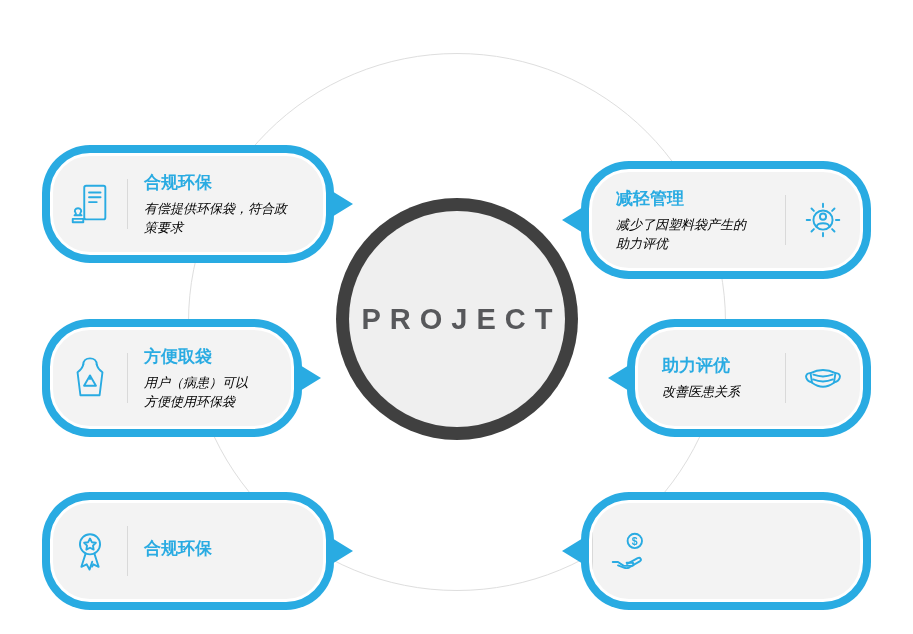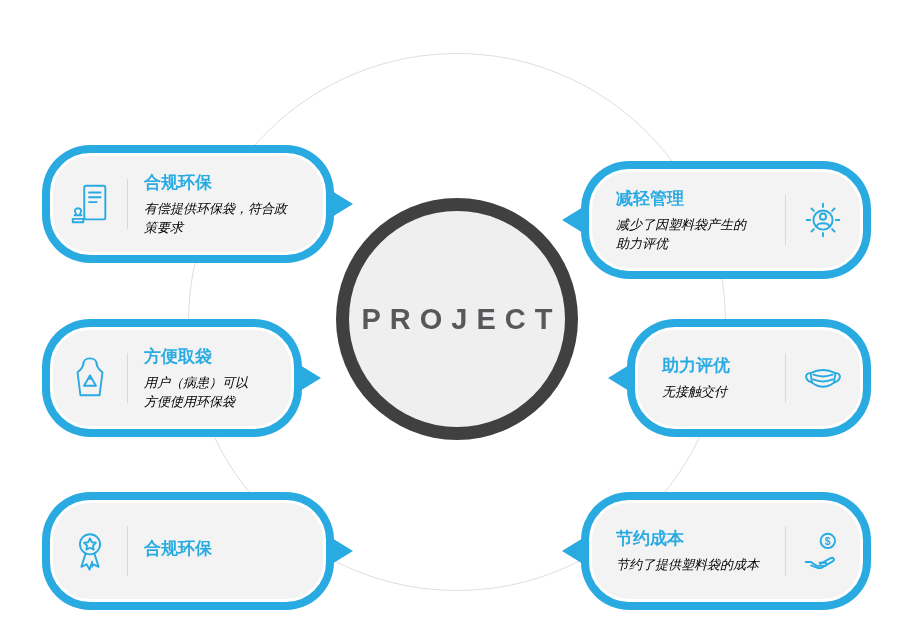--- a/index.html
+++ b/index.html
@@ -151,44 +151,40 @@
           </svg>
       </span>
     </div>
     <span class="tip"></span>
   </div>
 
   <div class="pill right" style="left:627px; top:271px; width:244px;">
     <div class="pill-body">
       <div class="texts">
         <div class="card-title">助力评优</div>
-        <div class="card-desc">无接触交付</div>
+        <div class="card-desc">改善医患关系</div>
       </div>
       <span class="divider"></span>
       <span class="icon-wrap">
         <svg viewBox="0 0 48 48">
             <g class="ln">
           <path d="M11 19c8.7-4.6 17.3-4.6 26 0l-1.6 10c-7.6 5.6-15.2 5.6-22.8 0z"></path>
           <path d="M14 20.5c6.5 2.4 13.5 2.4 20 0"></path>
           <path d="M13.7 25.5c6.9 2.8 13.7 2.8 20.6 0"></path>
           <path d="M11 19c-3.4-.4-5.4 2.1-4.4 5s2.9 3.9 5.4 4.5"></path>
           <path d="M37 19c3.4-.4 5.4 2.1 4.4 5s-2.9 3.9-5.4 4.5"></path>
         </g>
           </svg>
       </span>
     </div>
     <span class="tip"></span>
   </div>
 
   <div class="pill right" style="left:581px; top:444px; width:290px;">
     <div class="pill-body">
-      <div class="texts">
-        <div class="card-title">节约成本</div>
-        <div class="card-desc">节约了提供塑料袋的成本</div>
-      </div>
       <span class="divider"></span>
       <span class="icon-wrap">
         <svg viewBox="0 0 48 48">
             <g class="ln">
           <circle cx="29" cy="13.5" r="7.5"></circle>
           <text class="tx" x="29" y="17.5" font-size="11" text-anchor="middle">$</text>
           <path d="M6 35.5h5.5l6 4h8.5c2.3 0 2.3-3.2 0-3.2h-5.5"></path>
           <path d="M21 37.5l11-6c2.8-1.4 4.7 1.6 2.1 3.3L23.5 41c-1.9 1-4 1.1-5.9.3l-6.1-2.3"></path>
         </g>
           </svg>

